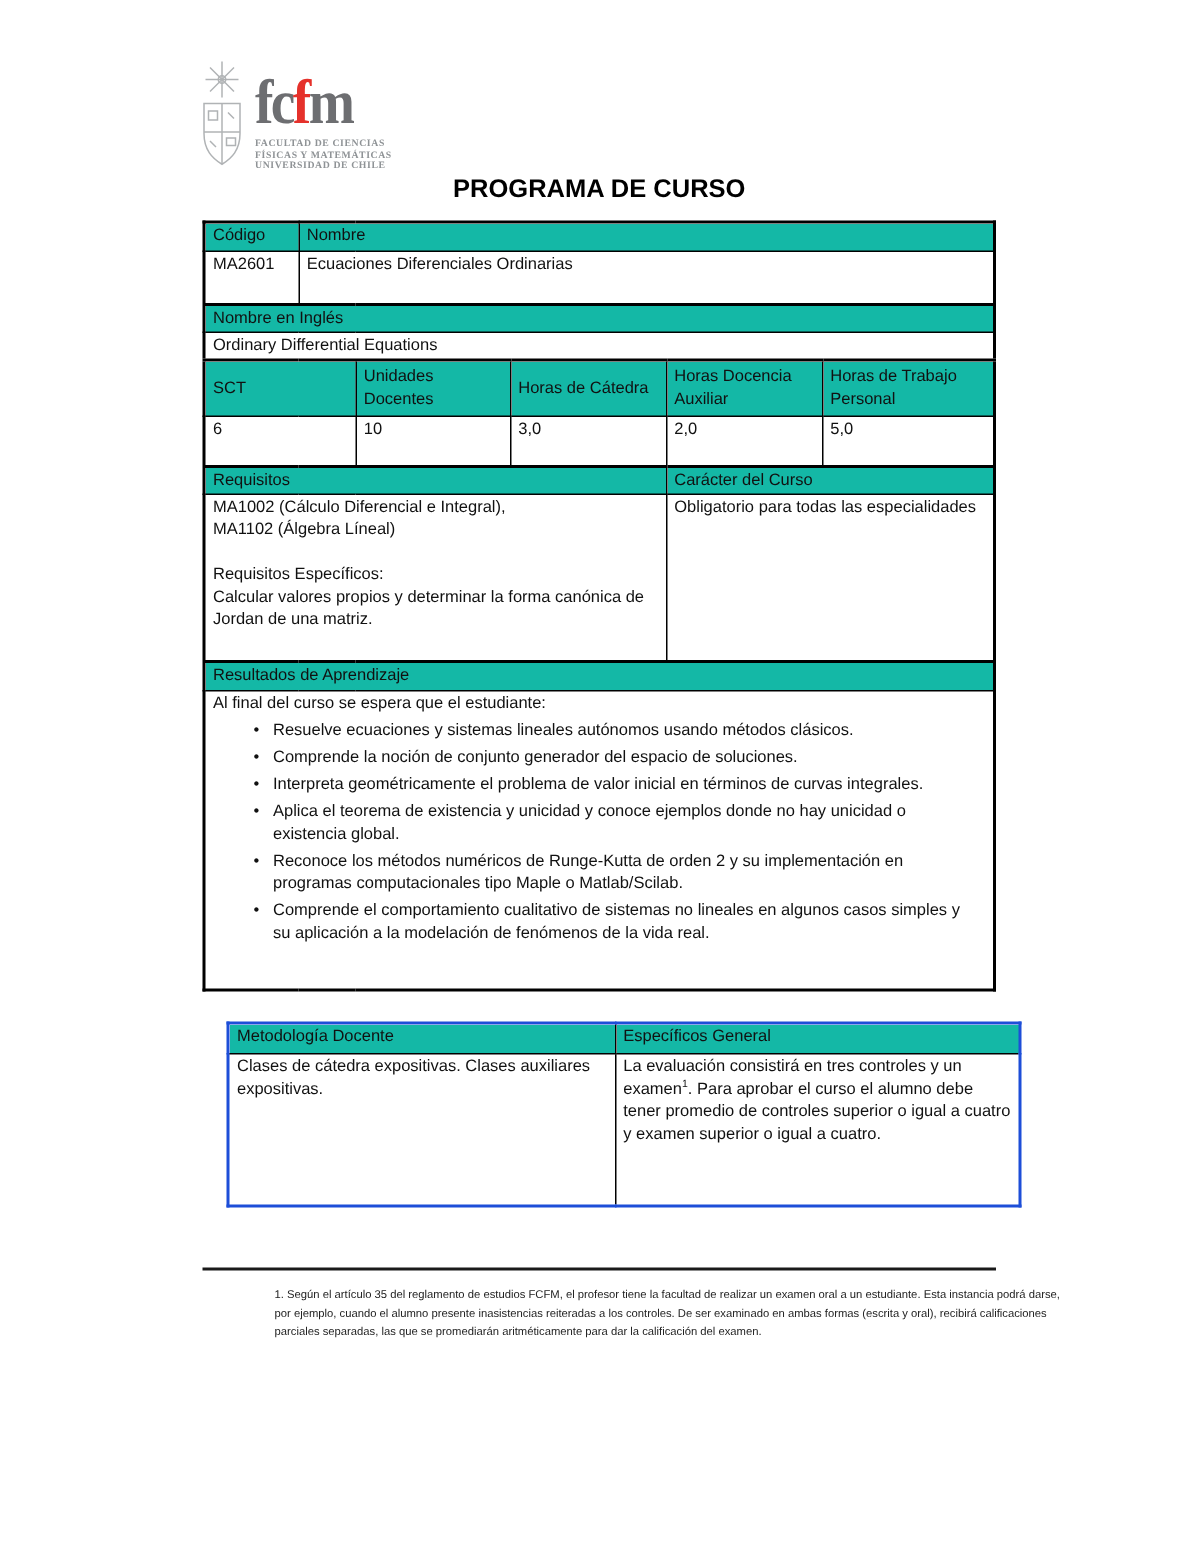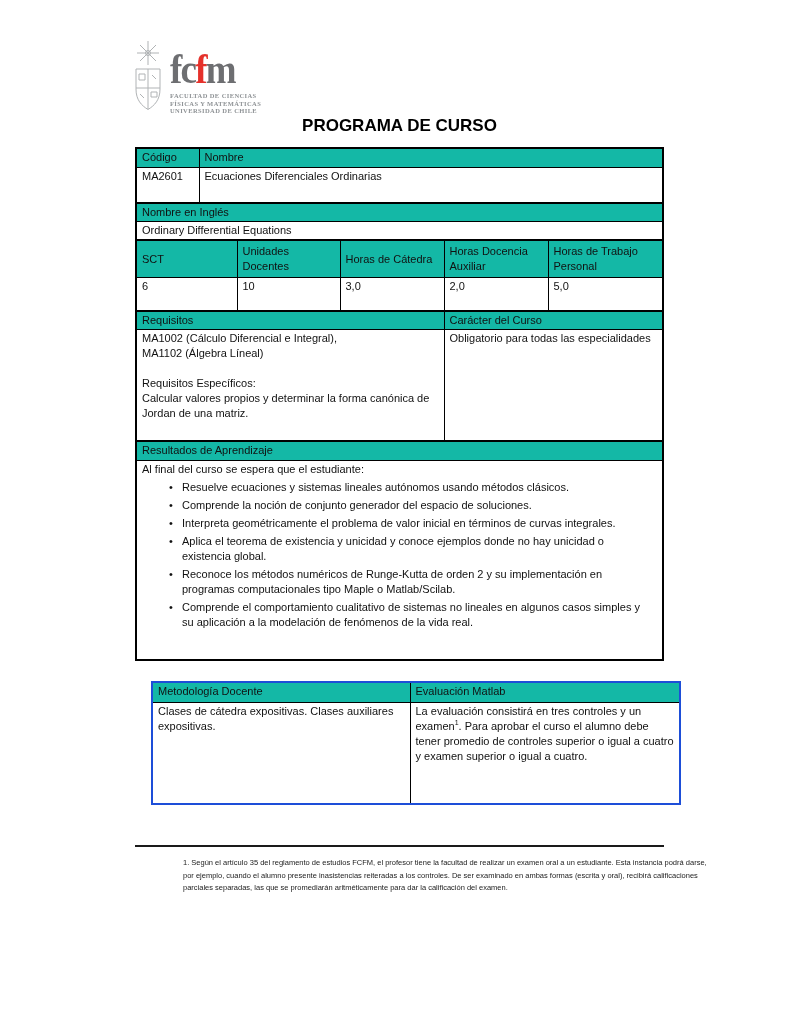--- a/index.html
+++ b/index.html
@@ -184,21 +184,21 @@
   </table>
 
 <table id="meth-table">
   <colgroup>
       <col style="width:258px">
       <col style="width:270px">
     </colgroup>
   <tbody>
       <tr class="h19">
     <td class="gray">Metodología Docente</td>
-    <td class="gray">Evaluación Matlab</td>
+    <td class="gray">Específicos General</td>
   </tr>
   <tr class="h100">
     <td>Clases de cátedra expositivas. Clases auxiliares expositivas.</td>
     <td><span>La evaluación consistirá en tres controles y un examen</span><sup>1</sup><span>. Para aprobar el curso el alumno debe tener promedio de controles superior o igual a cuatro y examen superior o igual a cuatro.</span></td>
   </tr>
 </tbody>
   </table>
 
 <div class="foot-rule"></div>
 <div class="footnote">1. Según el artículo 35 del reglamento de estudios FCFM, el profesor tiene la facultad  de realizar  un examen oral a un estudiante. Esta instancia podrá darse, por ejemplo, cuando el alumno presente inasistencias reiteradas a los controles. De ser examinado en ambas formas (escrita y oral), recibirá calificaciones parciales separadas, las que se promediarán aritméticamente para dar la calificación del examen.</div>

